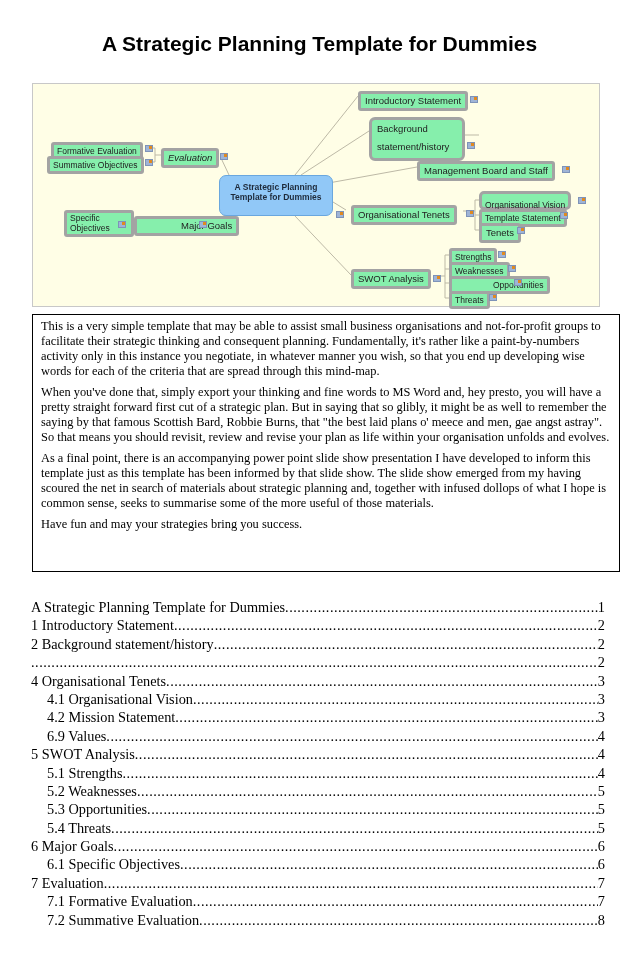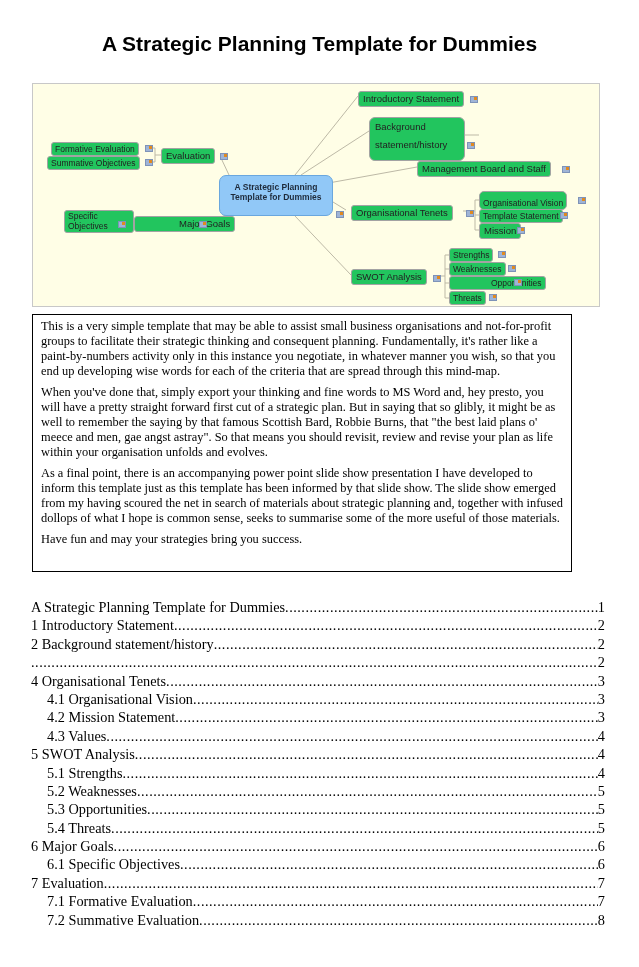--- a/index.html
+++ b/index.html
@@ -1,26 +1,26 @@
 <!DOCTYPE html>
 <html><head>
 <meta charset="utf-8">
 <style>
   html, body { margin:0; padding:0; background:#ffffff; }
   body { width:639px; height:967px; position:relative; overflow:hidden; font-family:"Liberation Serif", serif; color:#000; }
   .title { position:absolute; left:0; top:32px; width:639px; text-align:center; font-family:"Liberation Sans", sans-serif; font-weight:bold; font-size:21px; letter-spacing:0px; }
   .mindmap { position:absolute; left:32px; top:83px; width:568px; height:224px; background:#fffee6; border:1px solid #c8c8c8; box-sizing:border-box; }
   .mm-svg { position:absolute; left:0; top:0; }
-  .node { position:absolute; background:#22c55e; border:1px solid #a3a3a3; border-radius:3px; font-family:"Liberation Sans", sans-serif; color:#222; white-space:nowrap; box-sizing:border-box; }
+  .node { position:absolute; background:#86efac; border:3px solid #a3a3a3; border-radius:3px; font-family:"Liberation Sans", sans-serif; color:#222; white-space:nowrap; box-sizing:border-box; }
   .node.sm { font-size:8.5px; padding:1px 3px; line-height:10px; }
   .node.md { font-size:9.5px; padding:1px 4px; line-height:12px; }
   .central { position:absolute; left:186px; top:91px; width:114px; height:41px; background:#91c8f7; border:1px solid #6aa7de; border-radius:7px; font-family:"Liberation Sans", sans-serif; font-weight:bold; font-size:8.5px; text-align:center; line-height:10px; padding-top:6px; box-sizing:border-box; color:#1e2a3a; }
   .note { position:absolute; width:8px; height:7px; background:#9fb4d6; border:1px solid #7e93b8; box-sizing:border-box; }
   .note::after { content:""; position:absolute; right:0; top:0; width:3px; height:3px; background:#e08a20; }
-  .intro { position:absolute; left:32px; top:314px; width:540px; height:258px; border:1.5px solid #000; box-sizing:border-box; padding:4px 8px 0 8px; font-size:12.4px; line-height:15px; }
+  .intro { position:absolute; left:32px; top:314px; width:588px; height:258px; border:1.5px solid #000; box-sizing:border-box; padding:4px 8px 0 8px; font-size:12.4px; line-height:15px; }
   .intro p { margin:0 0 6px 0; }
   .toc { position:absolute; left:31px; top:598px; width:574px; font-size:14.3px; line-height:18.4px; }
   .toc-row { display:flex; align-items:baseline; height:18.4px; }
   .toc-row.l2 { padding-left:16px; }
   .toc-text { white-space:nowrap; }
   .toc-dots { flex:1; overflow:hidden; white-space:nowrap; letter-spacing:0.5px; }
   .toc-dots::before { content:"........................................................................................................................................................................................................"; }
   .toc-page { white-space:nowrap; }
 </style>
 </head>
@@ -61,21 +61,21 @@
       <path d="M412 199 L416 199"></path>
       <path d="M412 214 L416 214"></path>
     </g>
   </svg>
 
   <div class="central">
     <span>A Strategic Planning Template for Dummies</span>
   </div>
   <span class="note" style="left:303px;top:127px;"></span>
 
-  <div class="node md" style="left:128px;top:64px;">Evaluation</div>
+  <div class="node md" style="left:128px;top:64px;font-style:italic;">Evaluation</div>
   <span class="note" style="left:187px;top:69px;"></span>
 
   <div class="node sm" style="left:18px;top:58px;">Formative Evaluation</div>
   <span class="note" style="left:112px;top:61px;"></span>
 
   <div class="node sm" style="left:14px;top:72px;">Summative Objectives</div>
   <span class="note" style="left:112px;top:75px;"></span>
 
   <div class="node md" style="left:101px;top:132px;padding-left:44px;">Major Goals</div>
   <span class="note" style="left:166px;top:137px;"></span>
@@ -97,21 +97,21 @@
 
   <div class="node md" style="left:318px;top:121px;">Organisational Tenets</div>
   <span class="note" style="left:433px;top:126px;"></span>
 
   <div class="node sm" style="left:446px;top:107px;height:19px;padding-top:6px;border-radius:5px;">Organisational Vision</div>
   <span class="note" style="left:545px;top:113px;"></span>
 
   <div class="node sm" style="left:446px;top:125px;">Template Statement</div>
   <span class="note" style="left:527px;top:128px;"></span>
 
-  <div class="node md" style="left:446px;top:139px;">Mission</div>
+  <div class="node md" style="left:446px;top:139px;">Tenets</div>
   <span class="note" style="left:484px;top:143px;"></span>
 
   <div class="node md" style="left:318px;top:185px;">SWOT Analysis</div>
   <span class="note" style="left:400px;top:191px;"></span>
 
   <div class="node sm" style="left:416px;top:164px;">Strengths</div>
   <span class="note" style="left:465px;top:167px;"></span>
 
   <div class="node sm" style="left:416px;top:178px;">Weaknesses</div>
   <span class="note" style="left:475px;top:181px;"></span>
@@ -159,21 +159,21 @@
       <span class="toc-text">4.1 Organisational Vision</span>
       <span class="toc-dots"></span>
       <span class="toc-page">3</span>
     </div>
   <div class="toc-row l2">
       <span class="toc-text">4.2 Mission Statement</span>
       <span class="toc-dots"></span>
       <span class="toc-page">3</span>
     </div>
   <div class="toc-row l2">
-      <span class="toc-text">4.3 Values</span>
+      <span class="toc-text">6.9 Values</span>
       <span class="toc-dots"></span>
       <span class="toc-page">4</span>
     </div>
   <div class="toc-row">
       <span class="toc-text">5 SWOT Analysis</span>
       <span class="toc-dots"></span>
       <span class="toc-page">4</span>
     </div>
   <div class="toc-row l2">
       <span class="toc-text">5.1 Strengths</span>

